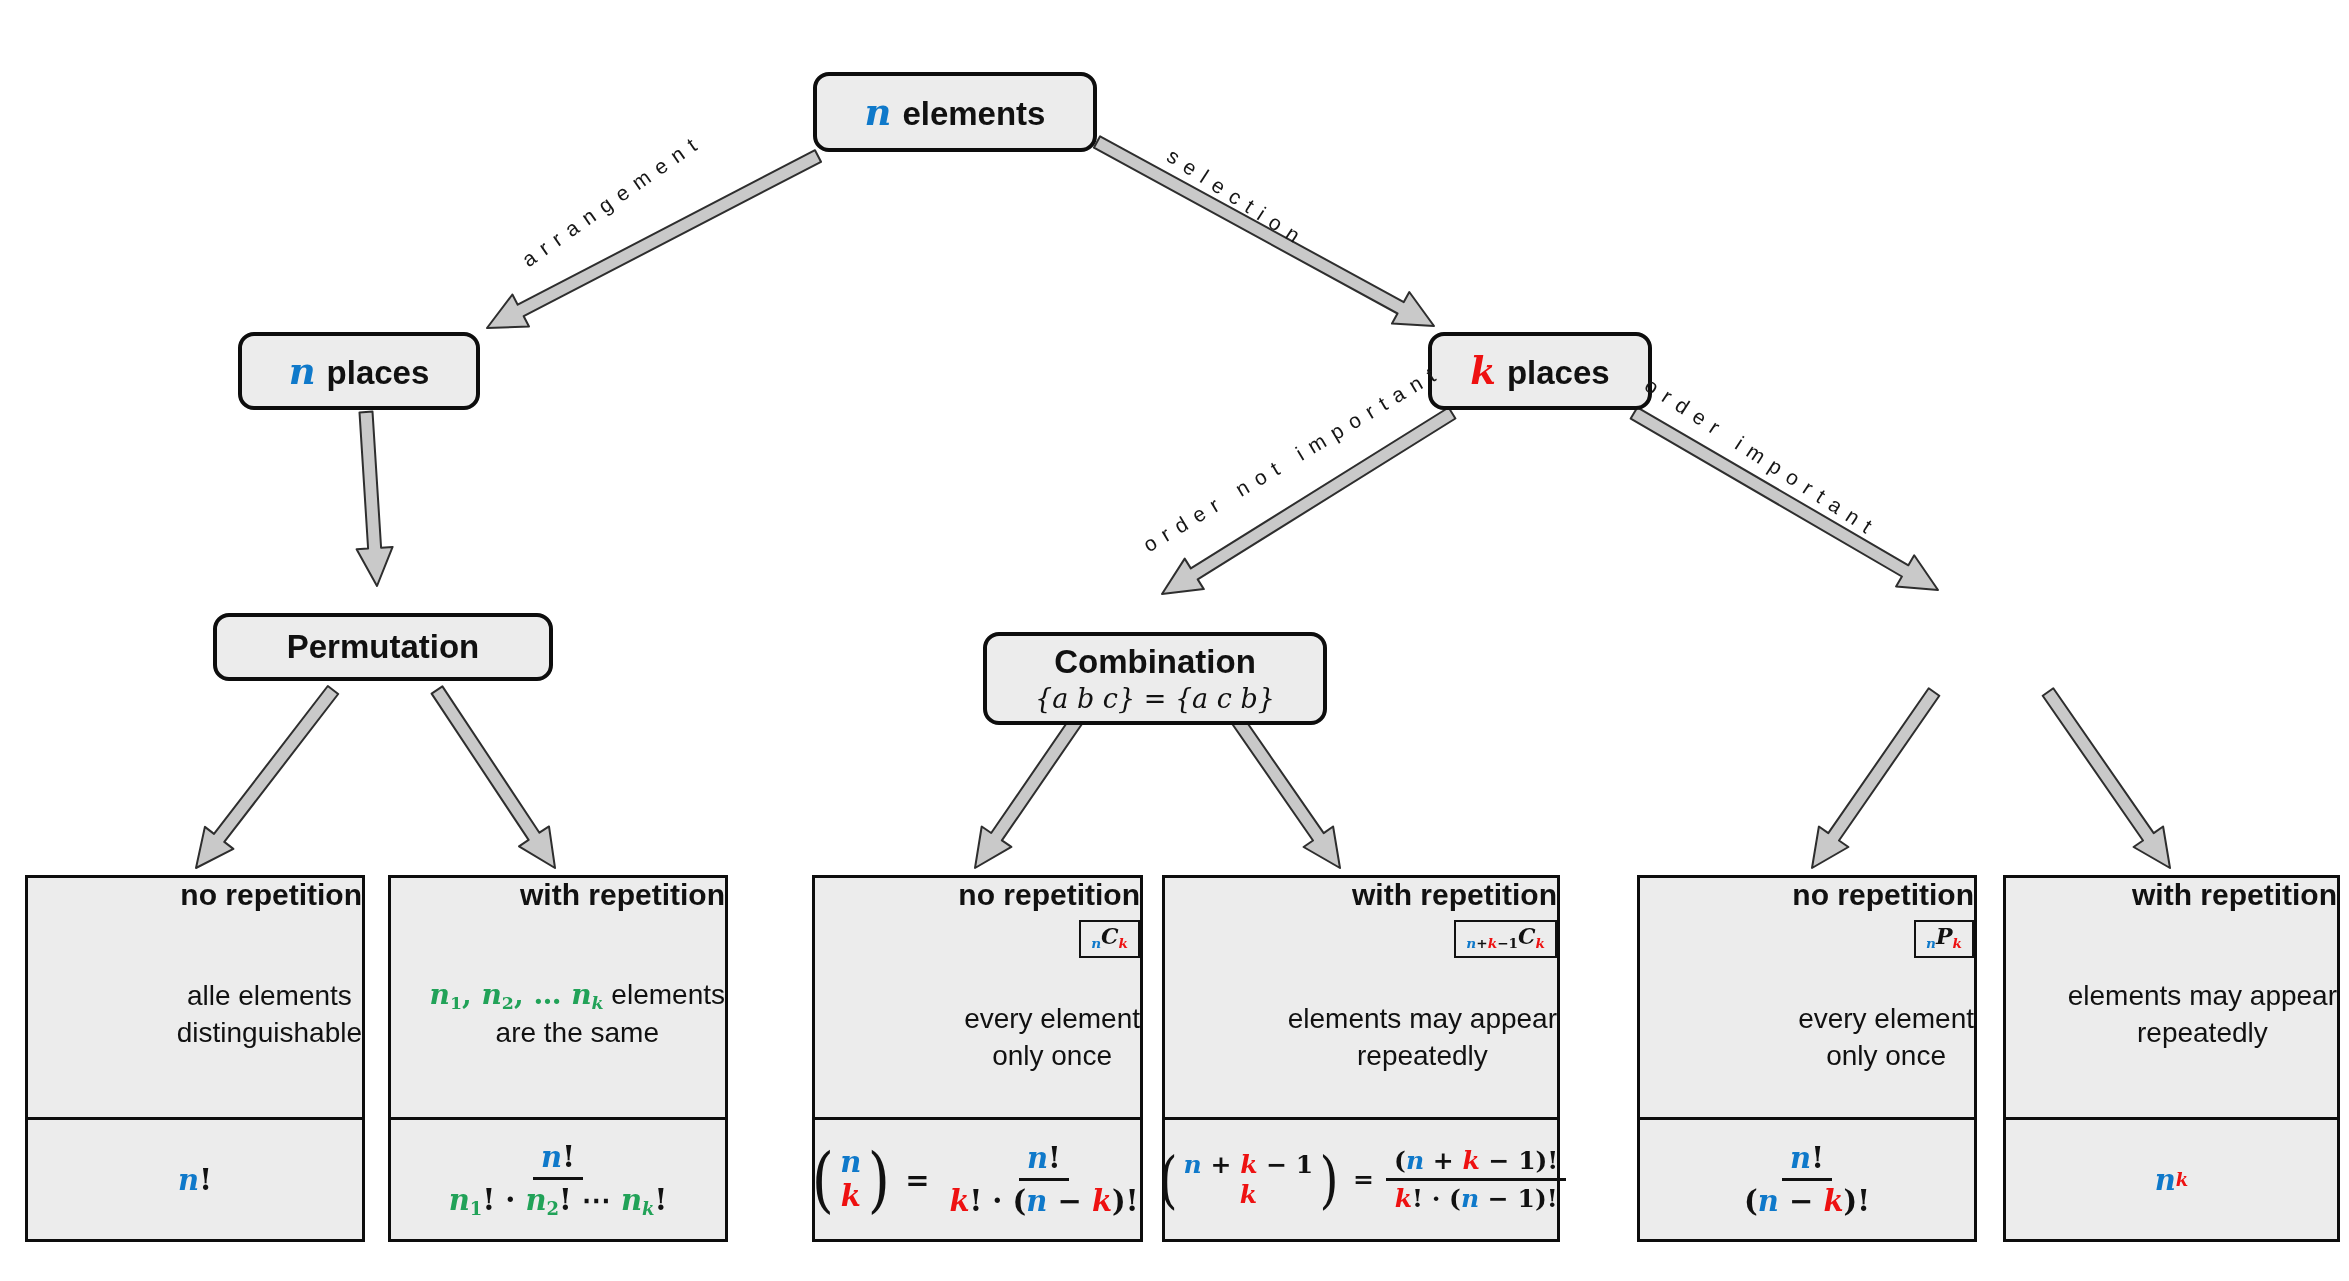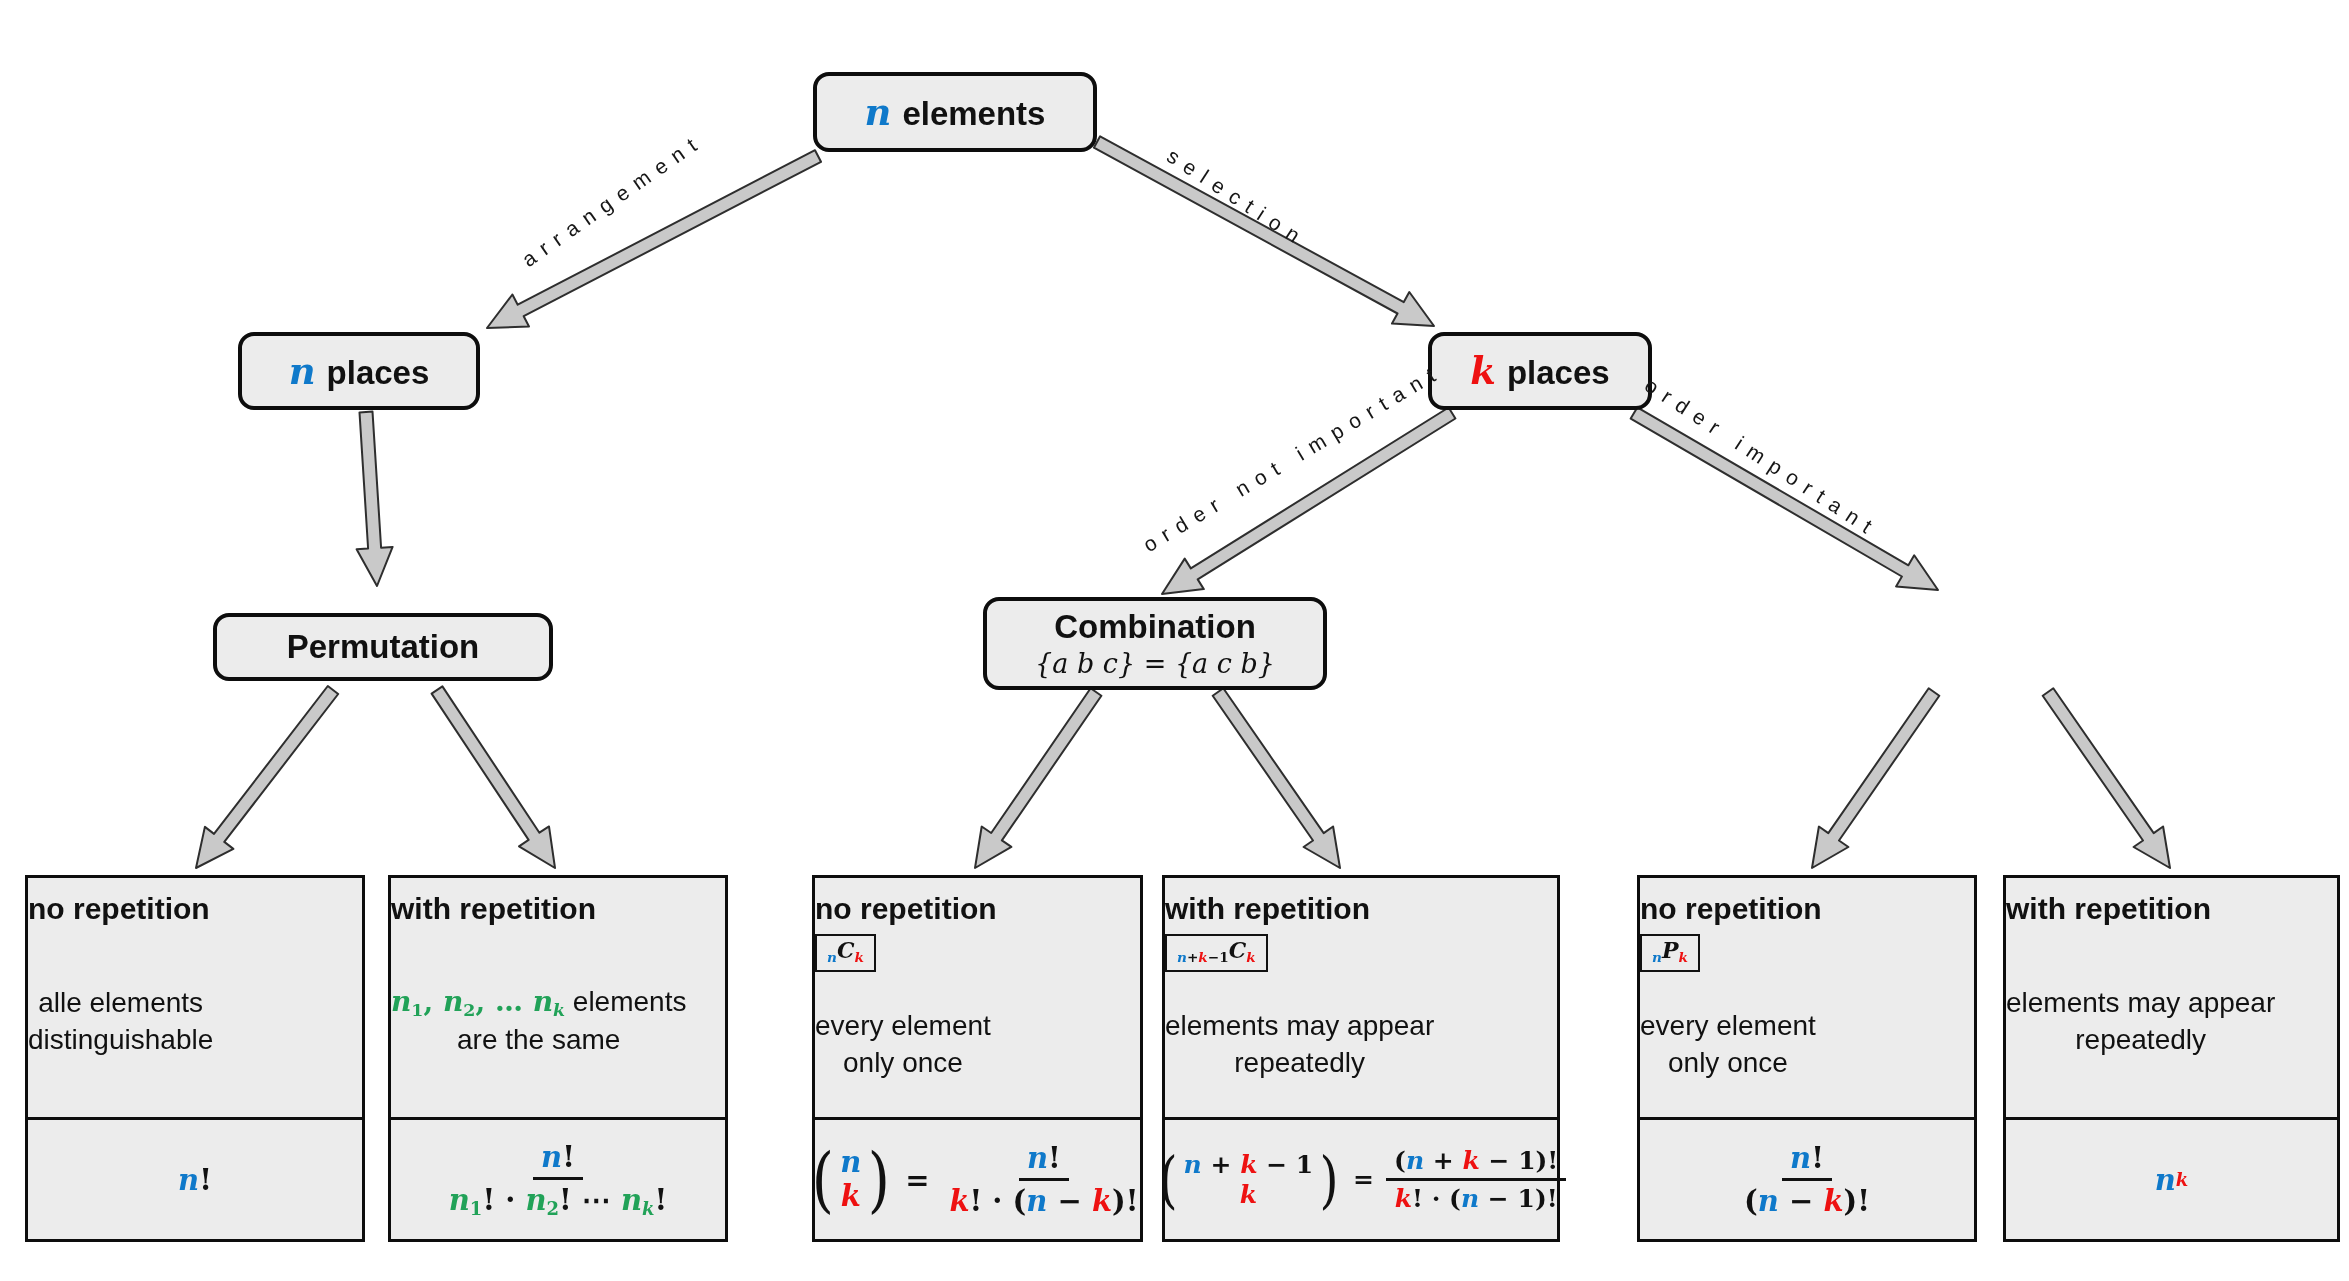--- a/index.html
+++ b/index.html
@@ -13,21 +13,21 @@
         display:flex;flex-direction:column;align-items:center;justify-content:center;}
   .node-title{font-weight:bold;font-size:33px;white-space:nowrap;display:flex;align-items:baseline;}
   .node-subtitle{font-family:"DejaVu Serif",serif;font-style:italic;font-size:27px;
                  margin-top:2px;white-space:nowrap;}
   .nvar{font-size:1.12em;margin-right:11px;}
 
   
   .leaf{position:absolute;z-index:2;top:875px;height:367px;box-sizing:border-box;
         background:#ececec;border:3.5px solid #0d0d0d;display:flex;flex-direction:column;}
   .leaf-top{height:243px;box-sizing:border-box;display:flex;flex-direction:column;
-            align-items:flex-start;padding-top:14px;}
+            align-items:flex-end;}
   .leaf-header{font-weight:bold;font-size:30px;}
   .symbol-box{margin-top:8px;border:2px solid #111;padding:1px 10px 5px 10px;
               font-size:22px;white-space:nowrap;}
   .leaf-desc{margin:auto 0;text-align:center;font-size:28px;line-height:1.32;}
   .leaf-bottom{height:124px;box-sizing:border-box;border-top:3.5px solid #0d0d0d;
                display:flex;align-items:center;justify-content:center;}
   .formula{font-size:29px;display:flex;align-items:center;justify-content:center;white-space:nowrap;}
   .formula-sm{font-size:25px;}
 
   
@@ -100,21 +100,21 @@
     <div class="node-title">
       <span class="mvar c-red nvar">k</span>
       <span>places</span>
     </div>
   </div>
 
   <div class="node" style="left:213px;top:613px;width:340px;height:68px">
     <div class="node-title">Permutation</div>
   </div>
 
-  <div class="node" style="left:983px;top:597px;width:344px;height:93px">
+  <div class="node" style="left:983px;top:632px;width:344px;height:93px">
     <div class="node-title">Combination</div>
     <div class="node-subtitle">{a b c} = {a c b}</div>
   </div>
 
 
   <div class="leaf" style="left:25px;width:340px">
     <div class="leaf-top">
       <div class="leaf-header">no repetition</div>
       <div class="leaf-desc">
         <div class="desc-line"><span class="mtxt">alle elements</span></div>

